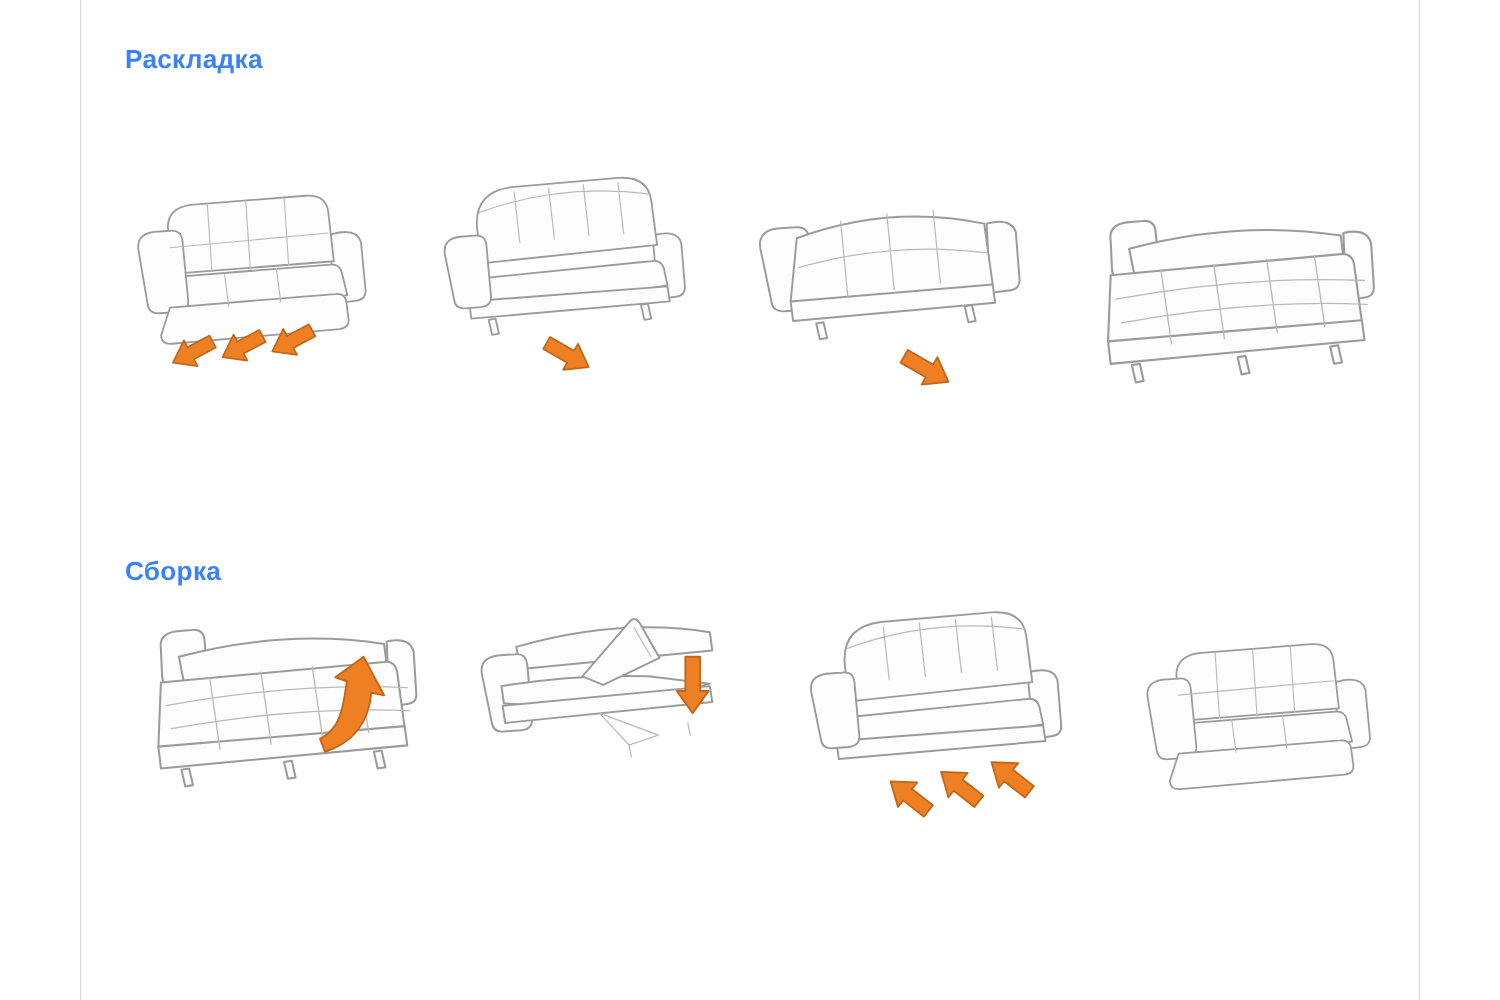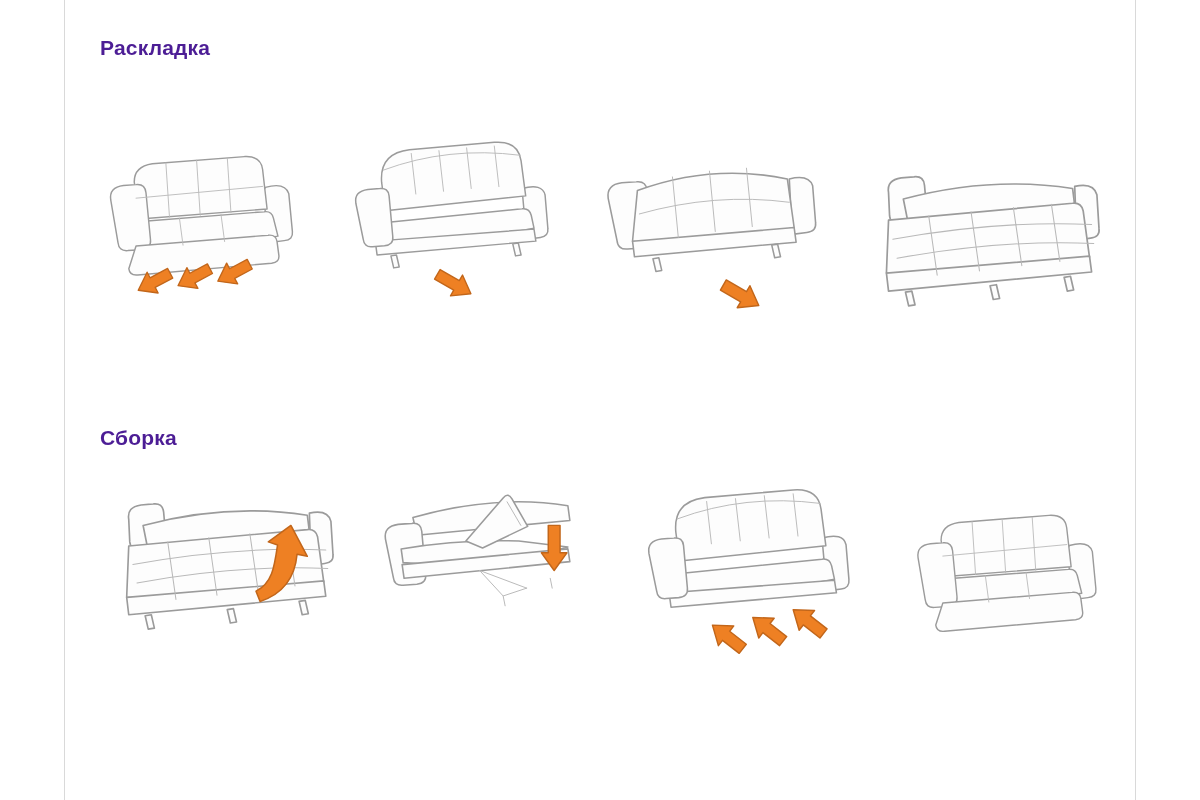--- a/index.html
+++ b/index.html
@@ -1,23 +1,23 @@
 <!DOCTYPE html>
 <html><head>
 <meta charset="utf-8">
 <style>
   * { margin: 0; padding: 0; box-sizing: border-box; }
   html, body { width: 1200px; height: 800px; background: #ffffff; font-family: "Liberation Sans", sans-serif; }
   .page { position: absolute; inset: 0; width: 1200px; height: 800px; background: #ffffff; overflow: hidden; }
   .edge { position: absolute; top: 0; bottom: 0; width: 1px; background: #d9d9d9; }
   .edge.left { left: 64px; }
   .edge.right { left: 1135px; }
-  .section-title { position: absolute; font-size: 21px; color: #4c1d95; letter-spacing: 0.2px; }
+  .section-title { position: absolute; font-size: 21px; color: #3b82f6; letter-spacing: 0.2px; }
   #title-unfold { left: 100px; top: 36px; }
-  #title-fold   { left: 100px; top: 426px; }
+  #title-fold   { left: 100px; top: 446px; }
   figure { position: absolute; margin: 0; }
   figure svg { width: 100%; height: 100%; display: block; }
   
   .body path { fill: #fdfdfd; stroke: #9b9b9b; stroke-width: 1.6; stroke-linejoin: round; stroke-linecap: round; }
   .inner path { fill: none; stroke: #b9b9b9; stroke-width: 1; stroke-linecap: round; }
   .arrow path { fill: #ee8023; stroke: #c2661a; stroke-width: 1.5; stroke-linejoin: round; }
   
   #fig-u1 { left: 80px;  top: 138px; width: 235px; height: 180px; }
   #fig-u2 { left: 330px; top: 132px; width: 240px; height: 185px; }
   #fig-u3 { left: 580px; top: 138px; width: 255px; height: 185px; }

